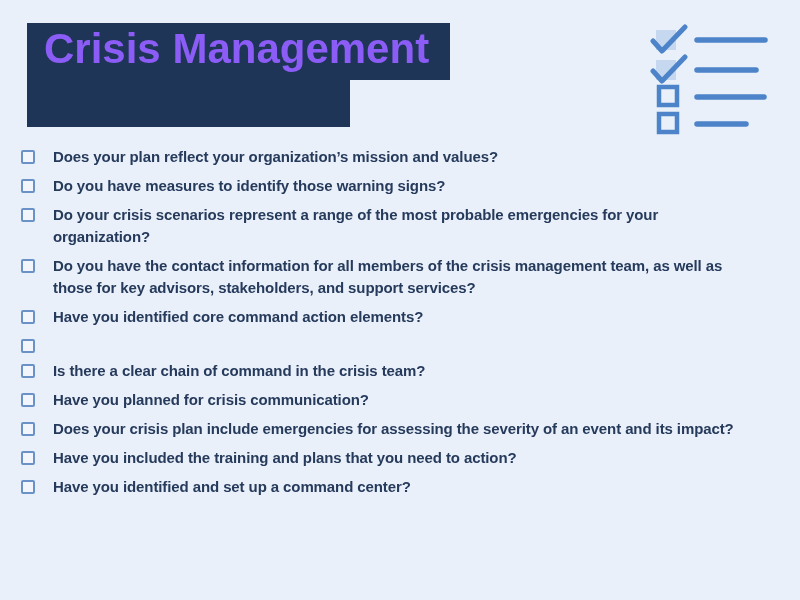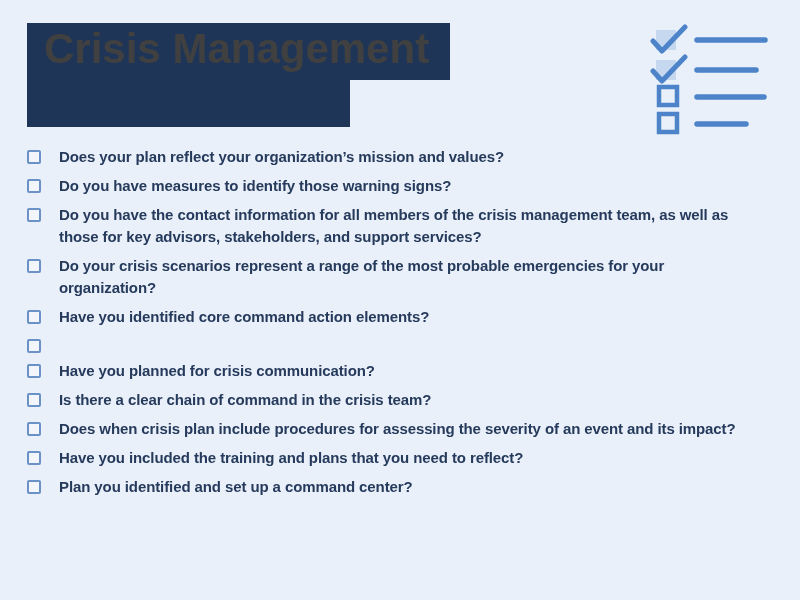--- a/index.html
+++ b/index.html
@@ -25,33 +25,33 @@
     width: 323px; height: 47px;
     background: #1f3557;
   }
   .header-title {
     position: absolute;
     left: 44px; top: 25px;
     font-size: 42px;
     font-weight: bold;
     line-height: 47px;
     letter-spacing: 0px;
-    color: #404040;
+    color: #8b5cf6;
     white-space: nowrap;
     z-index: 2;
   }
   .checklist-icon {
     position: absolute;
     left: 650px; top: 22px;
   }
 
   
   .checklist {
     position: absolute;
-    left: 27px; top: 146px;
+    left: 21px; top: 146px;
     width: 748px;
     margin: 0; padding: 0;
     list-style: none;
     display: flex;
     flex-direction: column;
     gap: 7px;
   }
   .checklist-item {
     display: flex;
     align-items: flex-start;
@@ -107,50 +107,50 @@
     <li class="checklist-item">
       <span class="checkbox"></span>
       <span class="item-label">Does your plan reflect your organization’s mission and values?</span>
     </li>
     <li class="checklist-item">
       <span class="checkbox"></span>
       <span class="item-label">Do you have measures to identify those warning signs?</span>
     </li>
     <li class="checklist-item">
       <span class="checkbox"></span>
-      <span class="item-label">Do you have the contact information for all members of the crisis management team, as well as
-those for key advisors, stakeholders, and support services?</span>
+      <span class="item-label">Do your crisis scenarios represent a range of the most probable emergencies for your
+organization?</span>
     </li>
     <li class="checklist-item">
       <span class="checkbox"></span>
-      <span class="item-label">Do your crisis scenarios represent a range of the most probable emergencies for your
-organization?</span>
+      <span class="item-label">Do you have the contact information for all members of the crisis management team, as well as
+those for key advisors, stakeholders, and support services?</span>
     </li>
     <li class="checklist-item">
       <span class="checkbox"></span>
       <span class="item-label">Have you identified core command action elements?</span>
     </li>
     <li class="checklist-item">
       <span class="checkbox"></span>
     </li>
     <li class="checklist-item">
       <span class="checkbox"></span>
+      <span class="item-label">Is there a clear chain of command in the crisis team?</span>
+    </li>
+    <li class="checklist-item">
+      <span class="checkbox"></span>
       <span class="item-label">Have you planned for crisis communication?</span>
     </li>
     <li class="checklist-item">
       <span class="checkbox"></span>
-      <span class="item-label">Is there a clear chain of command in the crisis team?</span>
+      <span class="item-label">Does your crisis plan include emergencies for assessing the severity of an event and its impact?</span>
     </li>
     <li class="checklist-item">
       <span class="checkbox"></span>
-      <span class="item-label">Does when crisis plan include procedures for assessing the severity of an event and its impact?</span>
+      <span class="item-label">Have you included the training and plans that you need to action?</span>
     </li>
     <li class="checklist-item">
       <span class="checkbox"></span>
-      <span class="item-label">Have you included the training and plans that you need to reflect?</span>
-    </li>
-    <li class="checklist-item">
-      <span class="checkbox"></span>
-      <span class="item-label">Plan you identified and set up a command center?</span>
+      <span class="item-label">Have you identified and set up a command center?</span>
     </li>
   </ul>
 
 </div>
 
 </body></html>

